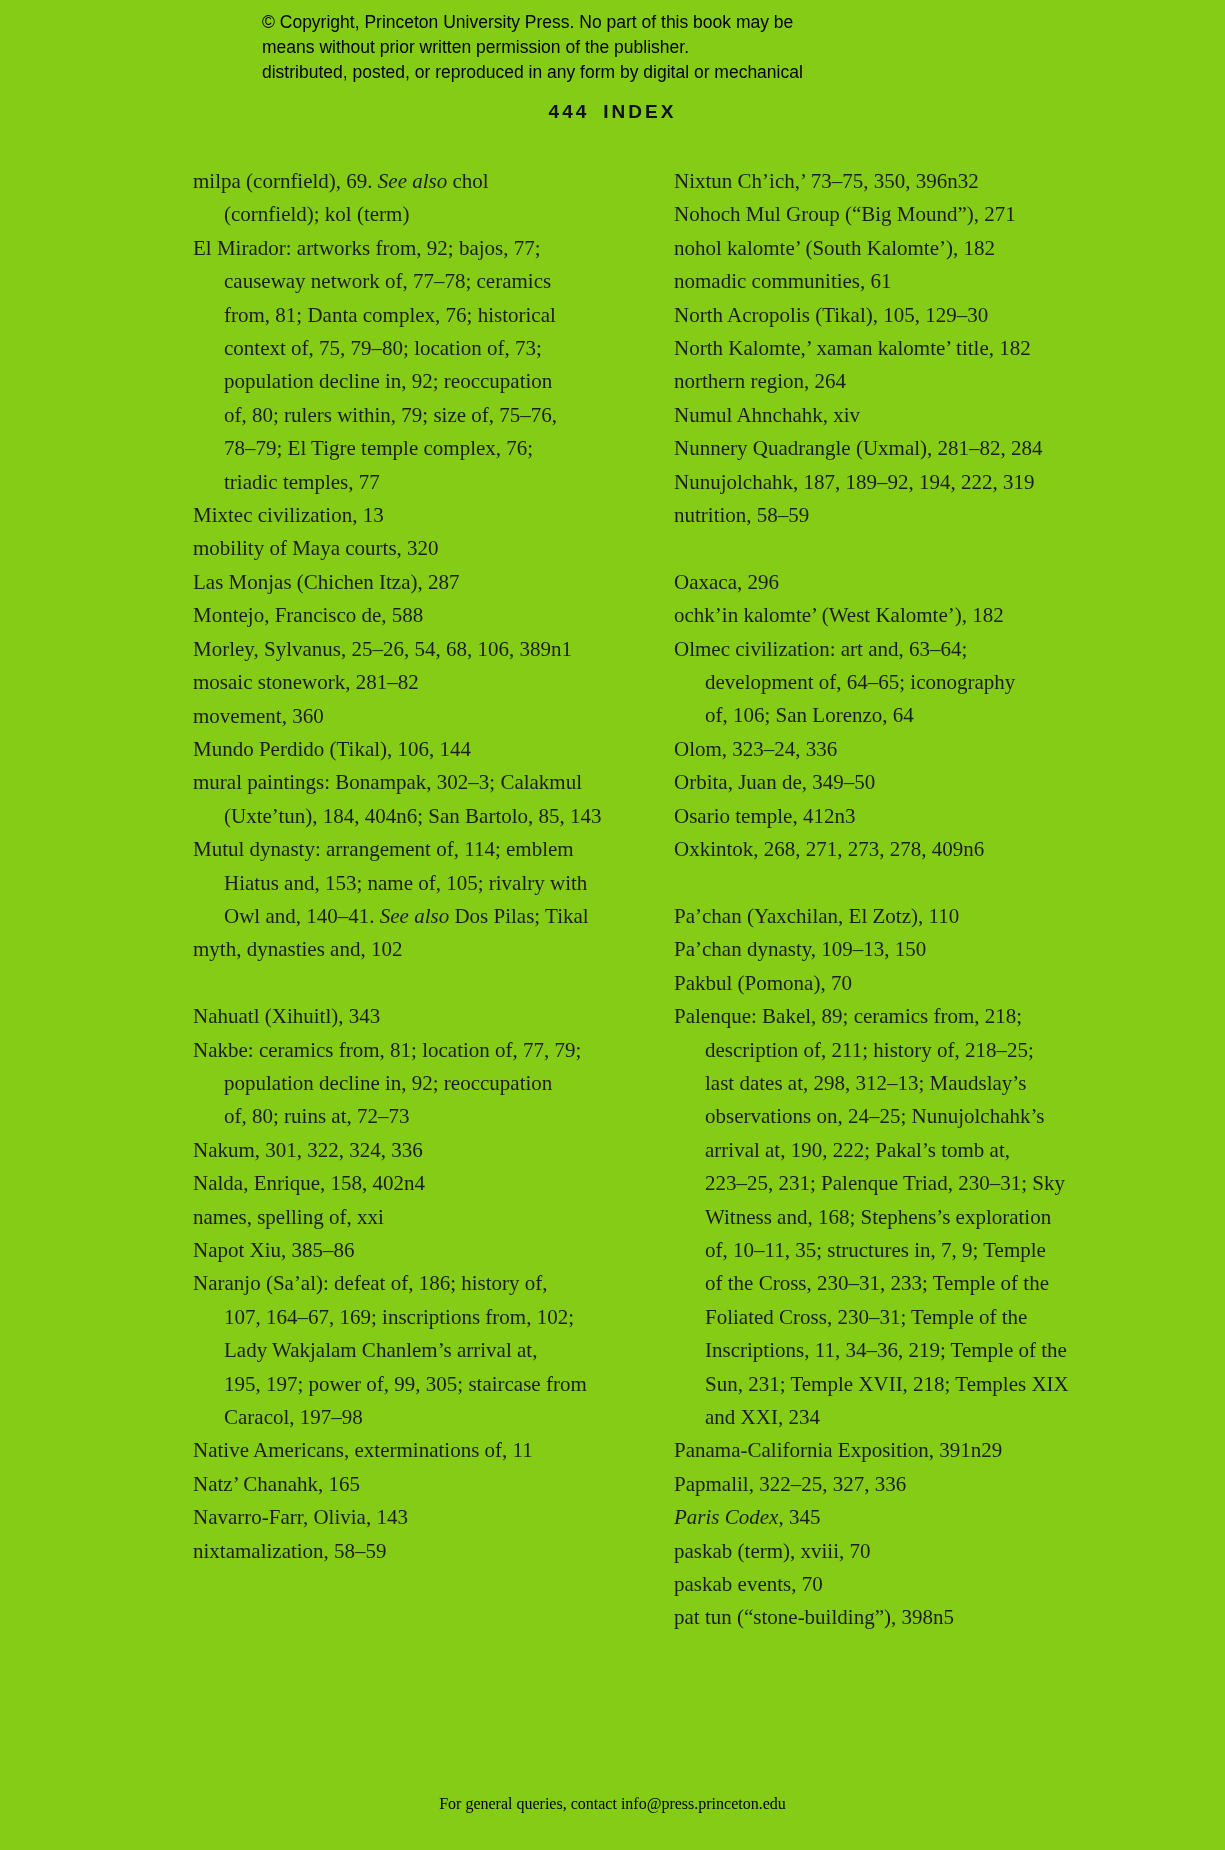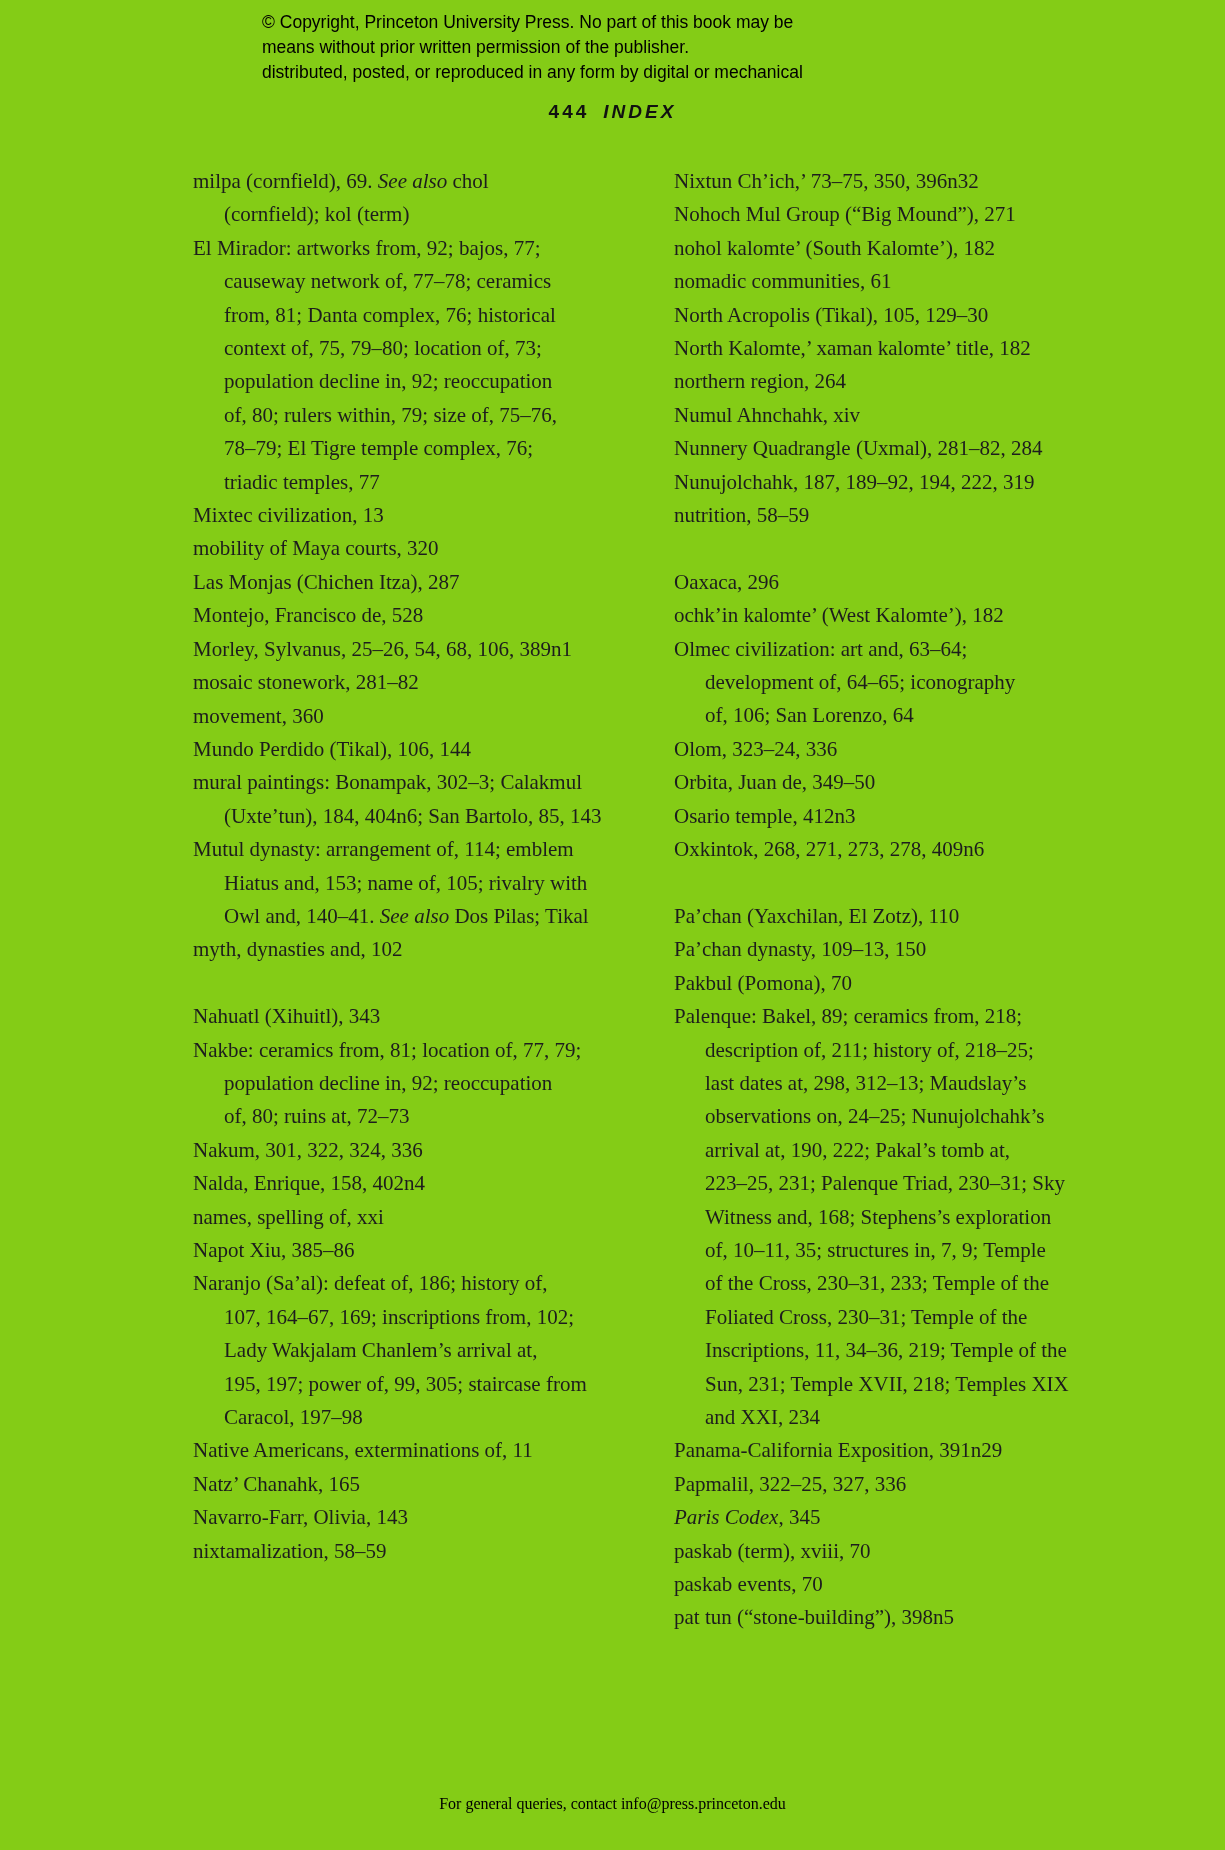--- a/index.html
+++ b/index.html
@@ -31,21 +31,20 @@
     width: 1225px;
     text-align: center;
     font-family: "Liberation Sans", sans-serif;
     font-weight: bold;
     font-size: 19px;
     letter-spacing: 3px;
     color: #111111;
   }
   .page-header .idx-title {
     margin-left: 14px;
-    font-style: italic;
   }
   .col {
     position: absolute;
     top: 165px;
     font-family: Liberation Serif, serif;
     font-size: 21px;
     line-height: 33.4px;
     color: #1d1d1d;
     white-space: nowrap;
   }
@@ -86,21 +85,21 @@
       <div class="index-line indent"><span>causeway network of, 77–78; ceramics</span></div>
       <div class="index-line indent"><span>from, 81; Danta complex, 76; historical</span></div>
       <div class="index-line indent"><span>context of, 75, 79–80; location of, 73;</span></div>
       <div class="index-line indent"><span>population decline in, 92; reoccupation</span></div>
       <div class="index-line indent"><span>of, 80; rulers within, 79; size of, 75–76,</span></div>
       <div class="index-line indent"><span>78–79; El Tigre temple complex, 76;</span></div>
       <div class="index-line indent"><span>triadic temples, 77</span></div>
       <div class="index-line"><span>Mixtec civilization, 13</span></div>
       <div class="index-line"><span>mobility of Maya courts, 320</span></div>
       <div class="index-line"><span>Las Monjas (Chichen Itza), 287</span></div>
-      <div class="index-line"><span>Montejo, Francisco de, 528</span></div>
+      <div class="index-line"><span>Montejo, Francisco de, 588</span></div>
       <div class="index-line"><span>Morley, Sylvanus, 25–26, 54, 68, 106, 389n1</span></div>
       <div class="index-line"><span>mosaic stonework, 281–82</span></div>
       <div class="index-line"><span>movement, 360</span></div>
       <div class="index-line"><span>Mundo Perdido (Tikal), 106, 144</span></div>
       <div class="index-line"><span>mural paintings: Bonampak, 302–3; Calakmul</span></div>
       <div class="index-line indent"><span>(Uxte’tun), 184, 404n6; San Bartolo, 85, 143</span></div>
       <div class="index-line"><span>Mutul dynasty: arrangement of, 114; emblem</span></div>
       <div class="index-line indent"><span>Hiatus and, 153; name of, 105; rivalry with</span></div>
       <div class="index-line indent"><span>Owl and, 140–41. </span><span style="font-style: italic;">See also</span><span> Dos Pilas; Tikal</span></div>
       <div class="index-line"><span>myth, dynasties and, 102</span></div>

